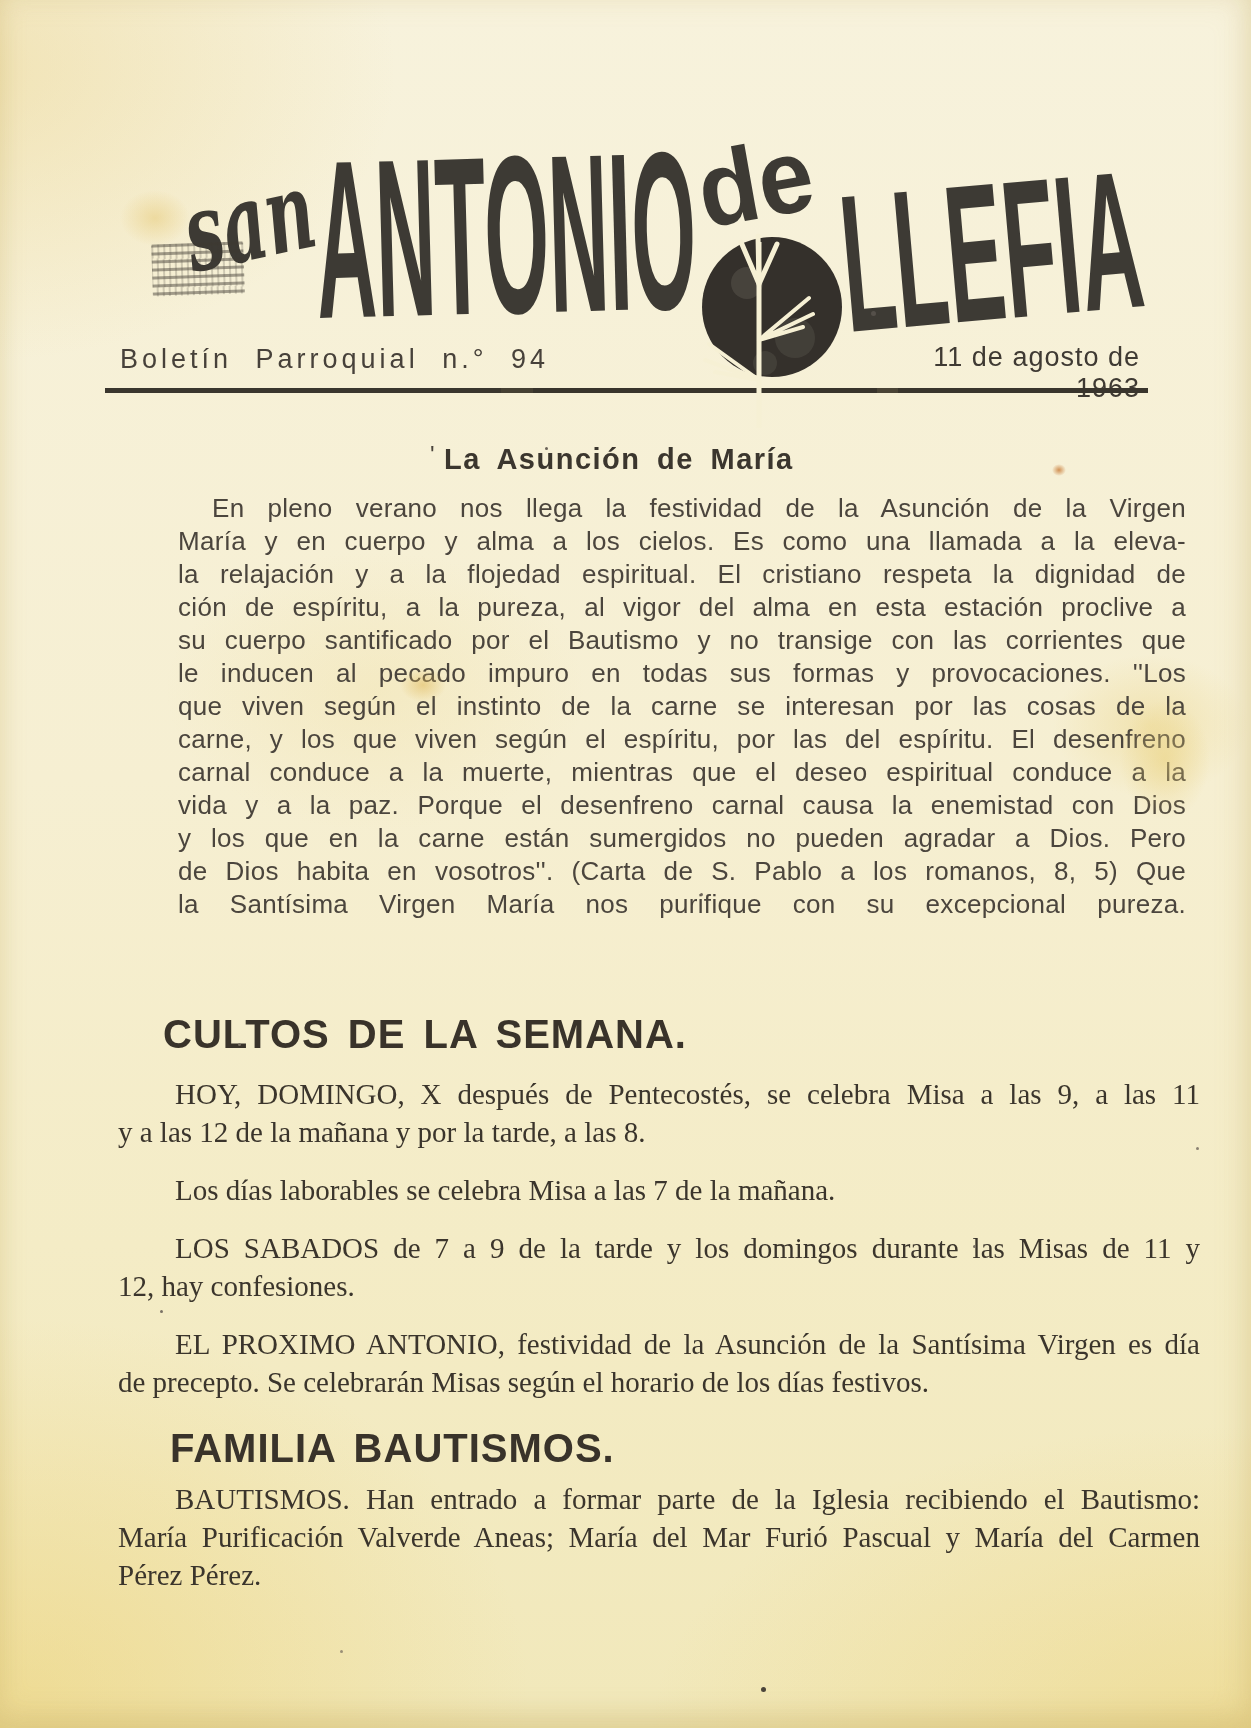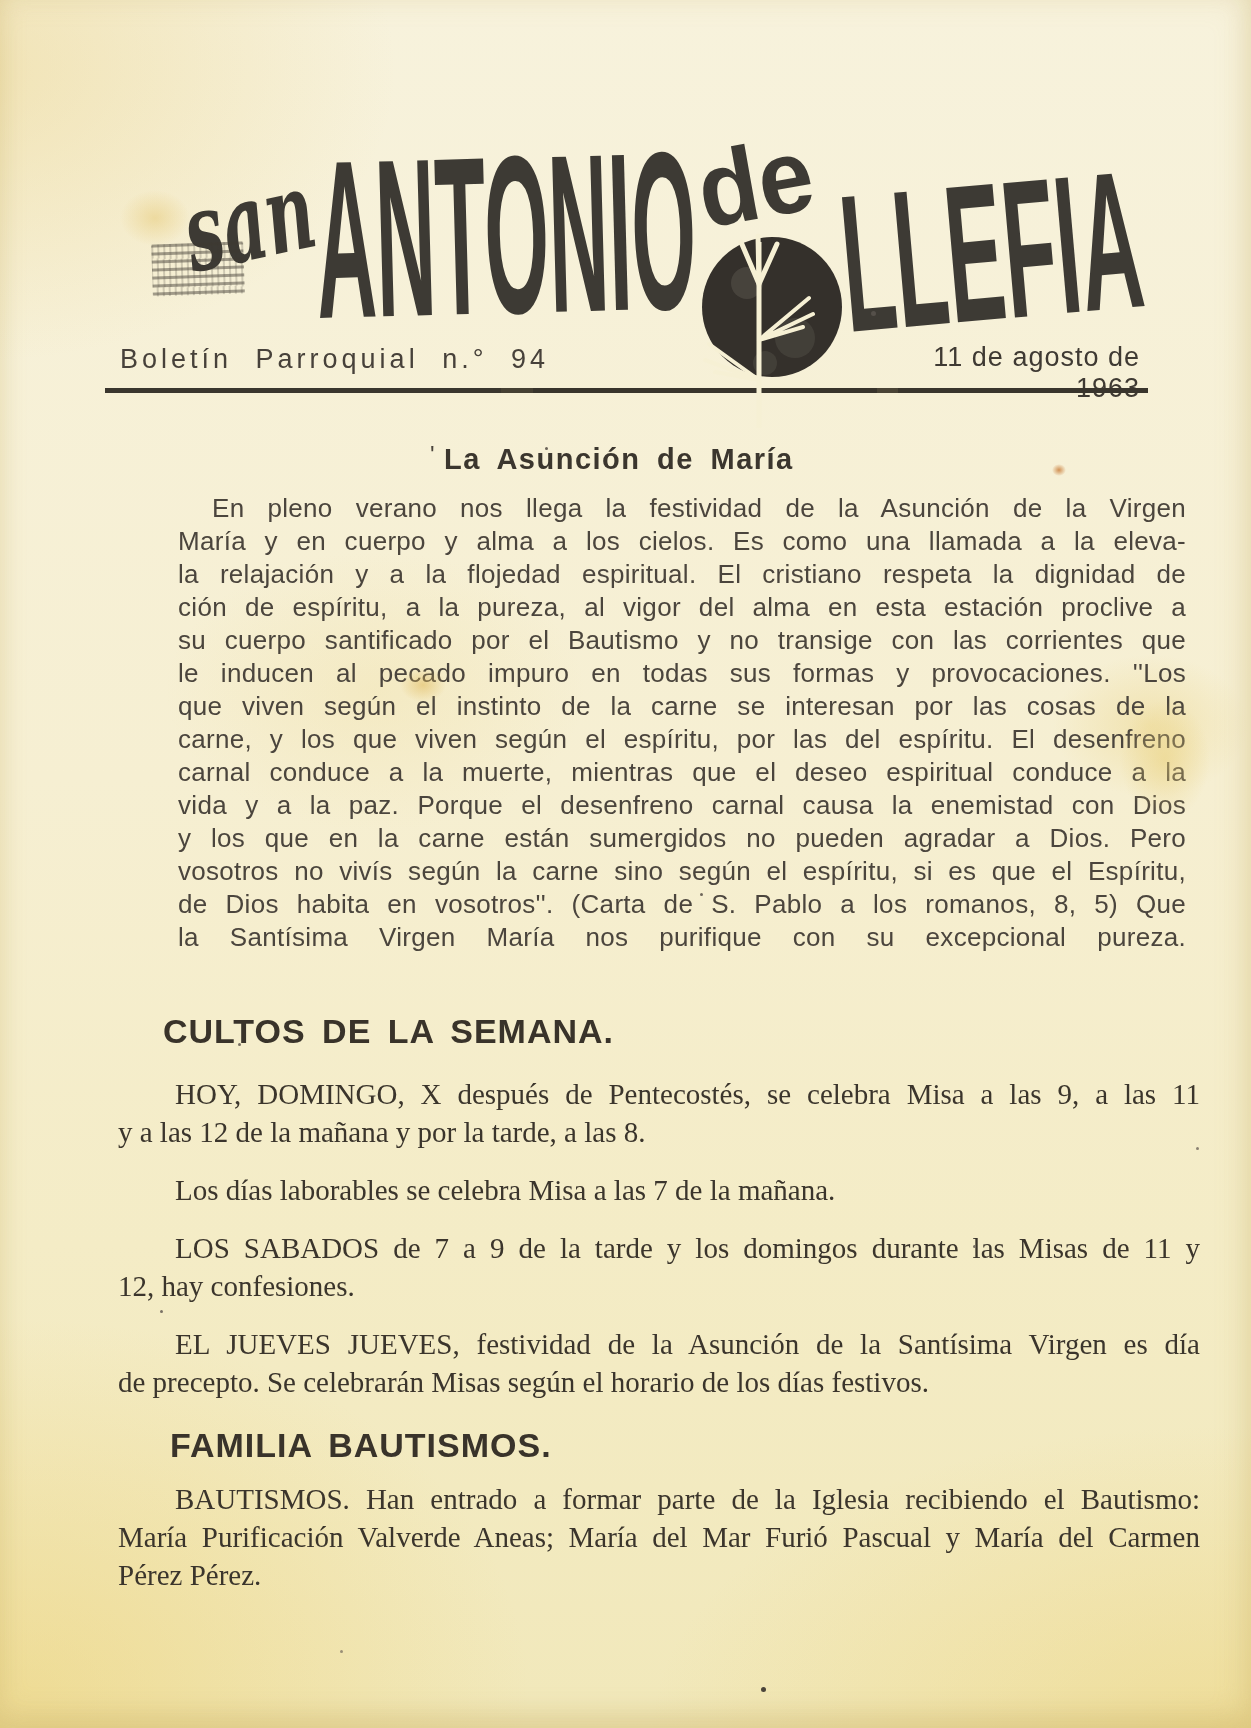--- a/index.html
+++ b/index.html
@@ -50,21 +50,21 @@
   }
   .lead-mark{font-weight:400;font-size:24px;vertical-align:6px;margin-right:8px;color:#4a443c;}
   .article-body{position:absolute;left:178px;top:492px;width:1008px;}
   .aline{
     font-size:26px;line-height:33px;letter-spacing:.3px;color:#4b453d;
     text-align:justify;text-align-last:justify;white-space:normal;
   }
   .aline.first{text-indent:34px;}
   
   .sec-h{
-    position:absolute;font-weight:700;font-size:34px;letter-spacing:1px;
+    position:absolute;font-weight:700;font-size:40px;letter-spacing:1px;
     word-spacing:6px;color:#39332a;white-space:nowrap;
   }
   .cultos-h{left:163px;top:1012px;}
   .familia-h{left:170px;top:1426px;}
   
   .serif-block{position:absolute;left:118px;width:1082px;font-family:"Liberation Serif",serif;color:#3b352c;}
   .cultos-body{top:1075px;}
   .familia-body{top:1480px;}
   .sline{font-size:29px;line-height:38px;}
   .sline.just{text-align:justify;text-align-last:justify;}
@@ -133,41 +133,40 @@
     <div class="aline">María y en cuerpo y alma a los cielos. Es como una llamada a la eleva-</div>
     <div class="aline">la relajación y a la flojedad espiritual. El cristiano respeta la dignidad de</div>
     <div class="aline">ción de espíritu, a la pureza, al vigor del alma en esta estación proclive a</div>
     <div class="aline">su cuerpo santificado por el Bautismo y no transige con las corrientes que</div>
     <div class="aline">le inducen al pecado impuro en todas sus formas y provocaciones. ''Los</div>
     <div class="aline">que viven según el instinto de la carne se interesan por las cosas de la</div>
     <div class="aline">carne, y los que viven según el espíritu, por las del espíritu. El desenfreno</div>
     <div class="aline">carnal conduce a la muerte, mientras que el deseo espiritual conduce a la</div>
     <div class="aline">vida y a la paz. Porque el desenfreno carnal causa la enemistad con Dios</div>
     <div class="aline">y los que en la carne están sumergidos no pueden agradar a Dios. Pero</div>
-    <div class="aline">vosotros no vivís según la carne sino según el espíritu, si es que el Espíritu,</div>
     <div class="aline">de Dios habita en vosotros''. (Carta de S. Pablo a los romanos, 8, 5) Que</div>
     <div class="aline">la Santísima Virgen María nos purifique con su excepcional pureza.</div>
   </div>
 
   <div class="sec-h cultos-h">CULTOS DE LA SEMANA.</div>
 
   <div class="serif-block cultos-body">
     <div class="serif-p">
       <div class="sline just ind">HOY, DOMINGO, X después de Pentecostés, se celebra Misa a las 9, a las 11</div>
       <div class="sline">y a las 12 de la mañana y por la tarde, a las 8.</div>
     </div>
     <div class="serif-p">
       <div class="sline ind">Los días laborables se celebra Misa a las 7 de la mañana.</div>
     </div>
     <div class="serif-p">
       <div class="sline just ind">LOS SABADOS de 7 a 9 de la tarde y los domingos durante las Misas de 11 y</div>
       <div class="sline">12, hay confesiones.</div>
     </div>
     <div class="serif-p">
-      <div class="sline just ind">EL JUEVES JUEVES, festividad de la Asunción de la Santísima Virgen es día</div>
+      <div class="sline just ind">EL PROXIMO ANTONIO, festividad de la Asunción de la Santísima Virgen es día</div>
       <div class="sline">de precepto. Se celebrarán Misas según el horario de los días festivos.</div>
     </div>
   </div>
 
   <div class="sec-h familia-h">FAMILIA BAUTISMOS.</div>
 
   <div class="serif-block familia-body">
     <div class="serif-p">
       <div class="sline just ind">BAUTISMOS. Han entrado a formar parte de la Iglesia recibiendo el Bautismo:</div>
       <div class="sline just">María Purificación Valverde Aneas; María del Mar Furió Pascual y María del Carmen</div>

